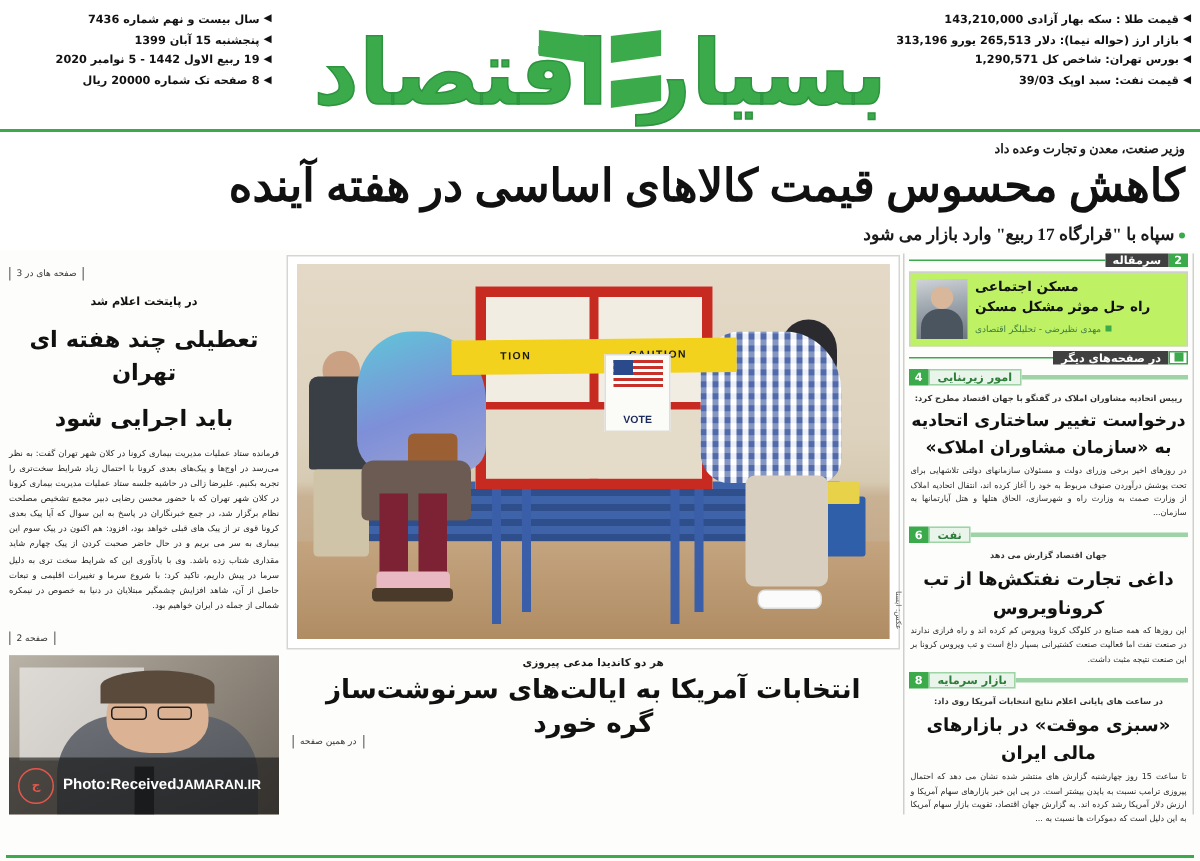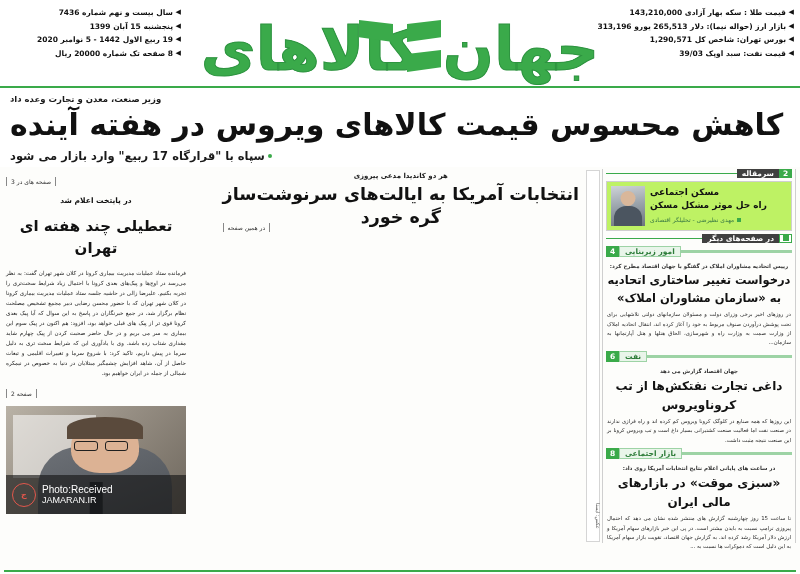--- a/index.html
+++ b/index.html
@@ -88,22 +88,23 @@
     width: 34px; height: 22px;
     background: #3aaa4a;
   }
   .arr-a { left: 178px; top: 16px; clip-path: polygon(0 0, 100% 18%, 100% 100%, 0 78%); }
   .arr-b { right: 178px; top: 16px; clip-path: polygon(100% 0, 0 18%, 0 100%, 100% 78%); }
   .arr-c { right: 178px; top: 46px; clip-path: polygon(100% 0, 0 18%, 0 100%, 100% 78%); }
 
   
   .headline-band {
     padding: 6px 10px 4px 10px;
-    text-align: left;
+    text-align: right;
     background: #fff;
+    font-family: Liberation Serif, serif;
   }
   .kicker {
     font-size: 8.5px;
     font-weight: bold;
     color: #1a1a1a;
     direction: rtl;
     margin-bottom: 3px;
   }
   .main-headline {
     font-size: 30px;
@@ -251,20 +252,21 @@
   .side-body {
     font-size: 5.4px; color: #2a2a2a; line-height: 1.72;
     text-align: justify; margin-top: 3px;
     direction: rtl;
   }
 
   
   .center-col {
     flex: 1;
     display: flex;
+    flex-direction: column;
     gap: 3px;
     padding: 1px 2px;
     border-right: 1px solid #cfcfcf;
   }
   .photo-frame {
     border: 1px solid #d5d5d5;
     background: #fff;
     padding: 5px 6px 6px 6px;
     position: relative;
   }
@@ -512,21 +514,21 @@
     direction: ltr;
   }
   .wm-badge {
     width: 24px; height: 24px; border-radius: 50%;
     border: 1.5px solid #e2574c;
     color: #e2574c;
     font-size: 8px; font-weight: bold;
     display: flex; align-items: center; justify-content: center;
     flex: 0 0 24px;
   }
-  .wm-text { display: flex; flex-direction: column; line-height: 1.15; }
+  .wm-text { display: flex; flex-direction: row; line-height: 1.15; font-weight: bold; }
   .wm-l1 { color: #fff; font-size: 10px; font-family: "Liberation Sans", sans-serif; }
   .wm-l2 { color: #fff; font-size: 9px; font-family: "Liberation Sans", sans-serif; }
 
   .bottom-rule {
     position: absolute; left: 4px; right: 4px; bottom: 2px;
     height: 2px; background: #3aaa4a;
   }
 </style>
 </head>
 <body>
@@ -539,34 +541,34 @@
       <div class="mast-line"><span class="bullet">◀</span> <span>قیمت طلا : سکه بهار آزادی 143,210,000</span></div>
       <div class="mast-line"><span class="bullet">◀</span> <span>بازار ارز (حواله نیما): دلار 265,513  یورو 313,196</span></div>
       <div class="mast-line"><span class="bullet">◀</span> <span>بورس تهران: شاخص کل 1,290,571</span></div>
       <div class="mast-line"><span class="bullet">◀</span> <span>قیمت نفت: سبد اوپک 39/03</span></div>
     </div>
 
     <div class="logo-wrap">
       <div class="mast-arrow-green arr-b"></div>
       <div class="mast-arrow-green arr-c"></div>
       <div class="mast-arrow-green arr-a"></div>
-      <div class="logo-title">جهان کالاهای</div>
+      <div class="logo-title">بسیار اقتصاد</div>
     </div>
 
     <div class="mast-side mast-left">
       <div class="mast-line"><span class="bullet">◀</span> <span>سال بیست و نهم شماره 7436</span></div>
       <div class="mast-line"><span class="bullet">◀</span> <span>پنجشنبه 15 آبان 1399</span></div>
       <div class="mast-line"><span class="bullet">◀</span> <span>19 ربیع الاول 1442 - 5 نوامبر 2020</span></div>
       <div class="mast-line"><span class="bullet">◀</span> <span>8 صفحه تک شماره 20000 ریال</span></div>
     </div>
   </div>
 
   <div class="headline-band">
     <div class="kicker">وزیر صنعت، معدن و تجارت وعده داد</div>
-    <div class="main-headline">کاهش محسوس قیمت کالاهای ویروس در هفته آینده</div>
+    <div class="main-headline">کاهش محسوس قیمت کالاهای اساسی در هفته آینده</div>
     <div class="sub-headline">
       <span class="sub-dot"></span><span>سپاه با "قرارگاه 17 ربیع" وارد بازار می شود</span>
     </div>
   </div>
 
   <div class="body-grid">
 
     <div class="sidebar">
 
       <div class="sec-header">
@@ -610,21 +612,21 @@
       </div>
 
       <div class="side-art">
         <div class="side-kicker">جهان اقتصاد گزارش می دهد</div>
         <div class="side-title sm">داغی تجارت نفتکش‌ها از تب کروناویروس</div>
         <div class="side-body">این روزها که همه صنایع در کلوگک کرونا ویروس کم کرده اند و راه فرازی ندارند در صنعت نفت اما فعالیت صنعت کشتیرانی بسیار داغ است و تب ویروس کرونا بر این صنعت نتیجه مثبت داشت.</div>
       </div>
 
       <div class="sec-header light">
         <div class="sec-rule"></div>
-        <div class="sec-label">بازار اجتماعی</div>
+        <div class="sec-label">بازار سرمایه</div>
         <div class="sec-num">8</div>
       </div>
 
       <div class="side-art">
         <div class="side-kicker">در ساعت های پایانی اعلام نتایج انتخابات آمریکا روی داد:</div>
         <div class="side-title sm">«سبزی موقت» در بازارهای مالی ایران</div>
         <div class="side-body">تا ساعت 15 روز چهارشنبه گزارش های منتشر شده نشان می دهد که احتمال پیروزی ترامپ نسبت به بایدن بیشتر است. در پی این خبر بازارهای سهام آمریکا و ارزش دلار آمریکا رشد کرده اند. به گزارش جهان اقتصاد، تقویت بازار سهام آمریکا به این دلیل است که دموکرات ها نسبت به ...</div>
       </div>
     </div>
 
@@ -692,20 +694,21 @@
         </div>
       </div>
     </div>
 
     <div class="left-col">
       <div class="lc-tagrow">
         <span class="page-tag">صفحه های در 3</span>
       </div>
       <div class="lc-kicker">در پایتخت اعلام شد</div>
       <div class="lc-title">تعطیلی چند هفته ای تهران</div>
+      <div class="lc-title">باید اجرایی شود</div>
       <div class="lc-body">فرمانده ستاد عملیات مدیریت بیماری کرونا در کلان شهر تهران گفت: به نظر می‌رسد در اوج‌ها و پیک‌های بعدی کرونا با احتمال زیاد شرایط سخت‌تری را تجربه بکنیم. علیرضا زالی در حاشیه جلسه ستاد عملیات مدیریت بیماری کرونا در کلان شهر تهران که با حضور محسن رضایی دبیر مجمع تشخیص مصلحت نظام برگزار شد، در جمع خبرنگاران در پاسخ به این سوال که آیا پیک بعدی کرونا قوی تر از پیک های قبلی خواهد بود، افزود: هم اکنون در پیک سوم این بیماری به سر می بریم و در حال حاضر صحبت کردن از پیک چهارم شاید مقداری شتاب زده باشد. وی با یادآوری این که شرایط سخت تری به دلیل سرما در پیش داریم، تاکید کرد: با شروع سرما و تغییرات اقلیمی و تبعات حاصل از آن، شاهد افزایش چشمگیر مبتلایان در دنیا به خصوص در نیمکره شمالی از جمله در ایران خواهیم بود.</div>
       <div class="lc-tagrow">
         <span class="page-tag">صفحه 2</span>
       </div>
 
       <div class="lc-photo">
         <div class="lcp-bg"></div>
         <div class="lcp-board"></div>
         <div class="lcp-body"></div>
         <div class="lcp-head"></div>

